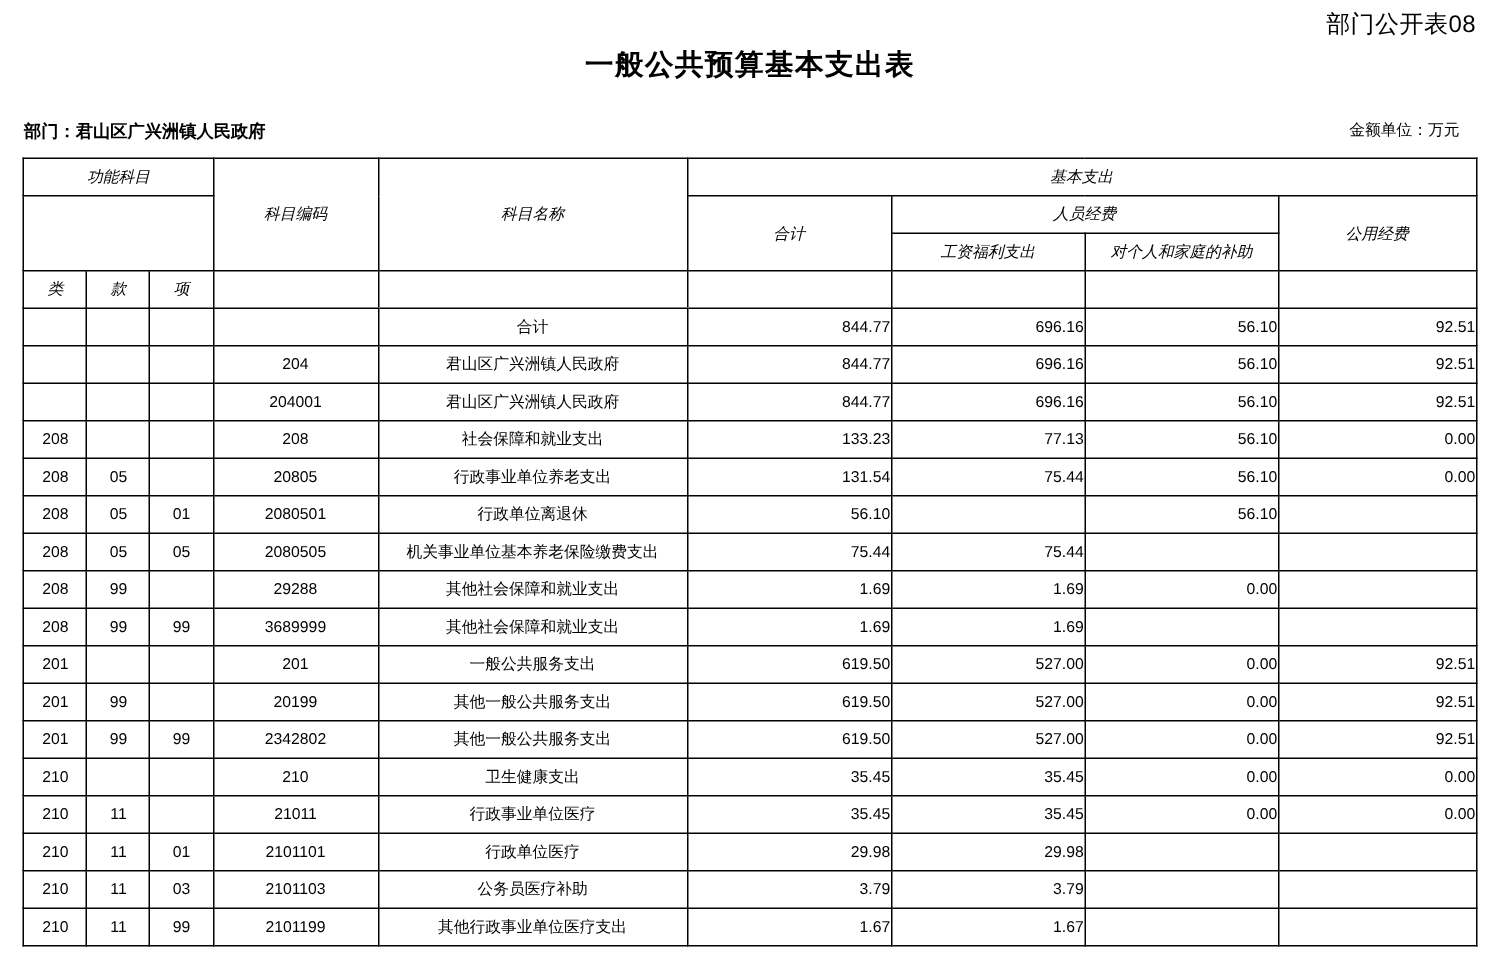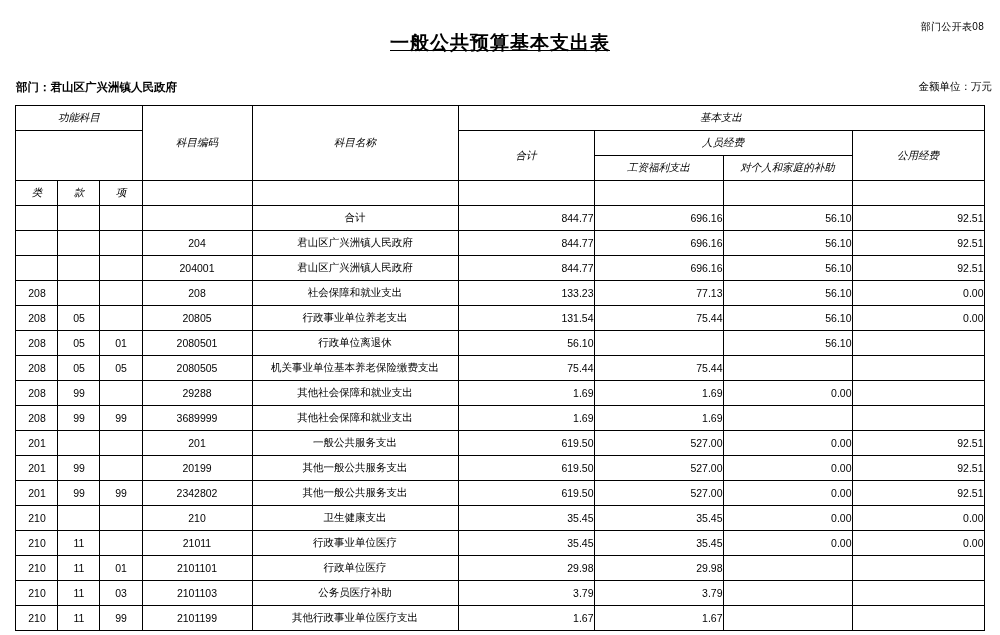--- a/index.html
+++ b/index.html
@@ -15,49 +15,48 @@
     overflow: hidden;
   }
   .page {
     position: relative;
     width: 1000px;
     height: 635px;
     box-sizing: border-box;
   }
   .form-code {
     position: absolute;
-    top: 20px;
+    top: 6px;
     right: 16px;
-    font-size: 10px;
+    font-size: 16px;
     letter-spacing: 0.3px;
   }
   .doc-title {
     text-align: center;
     font-size: 19px;
     font-weight: bold;
     letter-spacing: 1px;
     padding-top: 30px;
-    text-decoration: underline;
   }
   .meta-row {
     position: relative;
     margin-top: 24px;
     height: 16px;
     padding: 0 20px;
   }
   .dept {
     position: absolute;
     left: 16px;
     top: 0;
     font-size: 11.5px;
     font-weight: bold;
   }
   .unit {
     position: absolute;
-    right: 8px;
+    right: 27px;
     top: 0;
     font-size: 10.5px;
   }
   table.budget {
     border-collapse: collapse;
     margin: 9px auto 0 auto;
     width: 968px;
     table-layout: fixed;
   }
   table.budget th,

